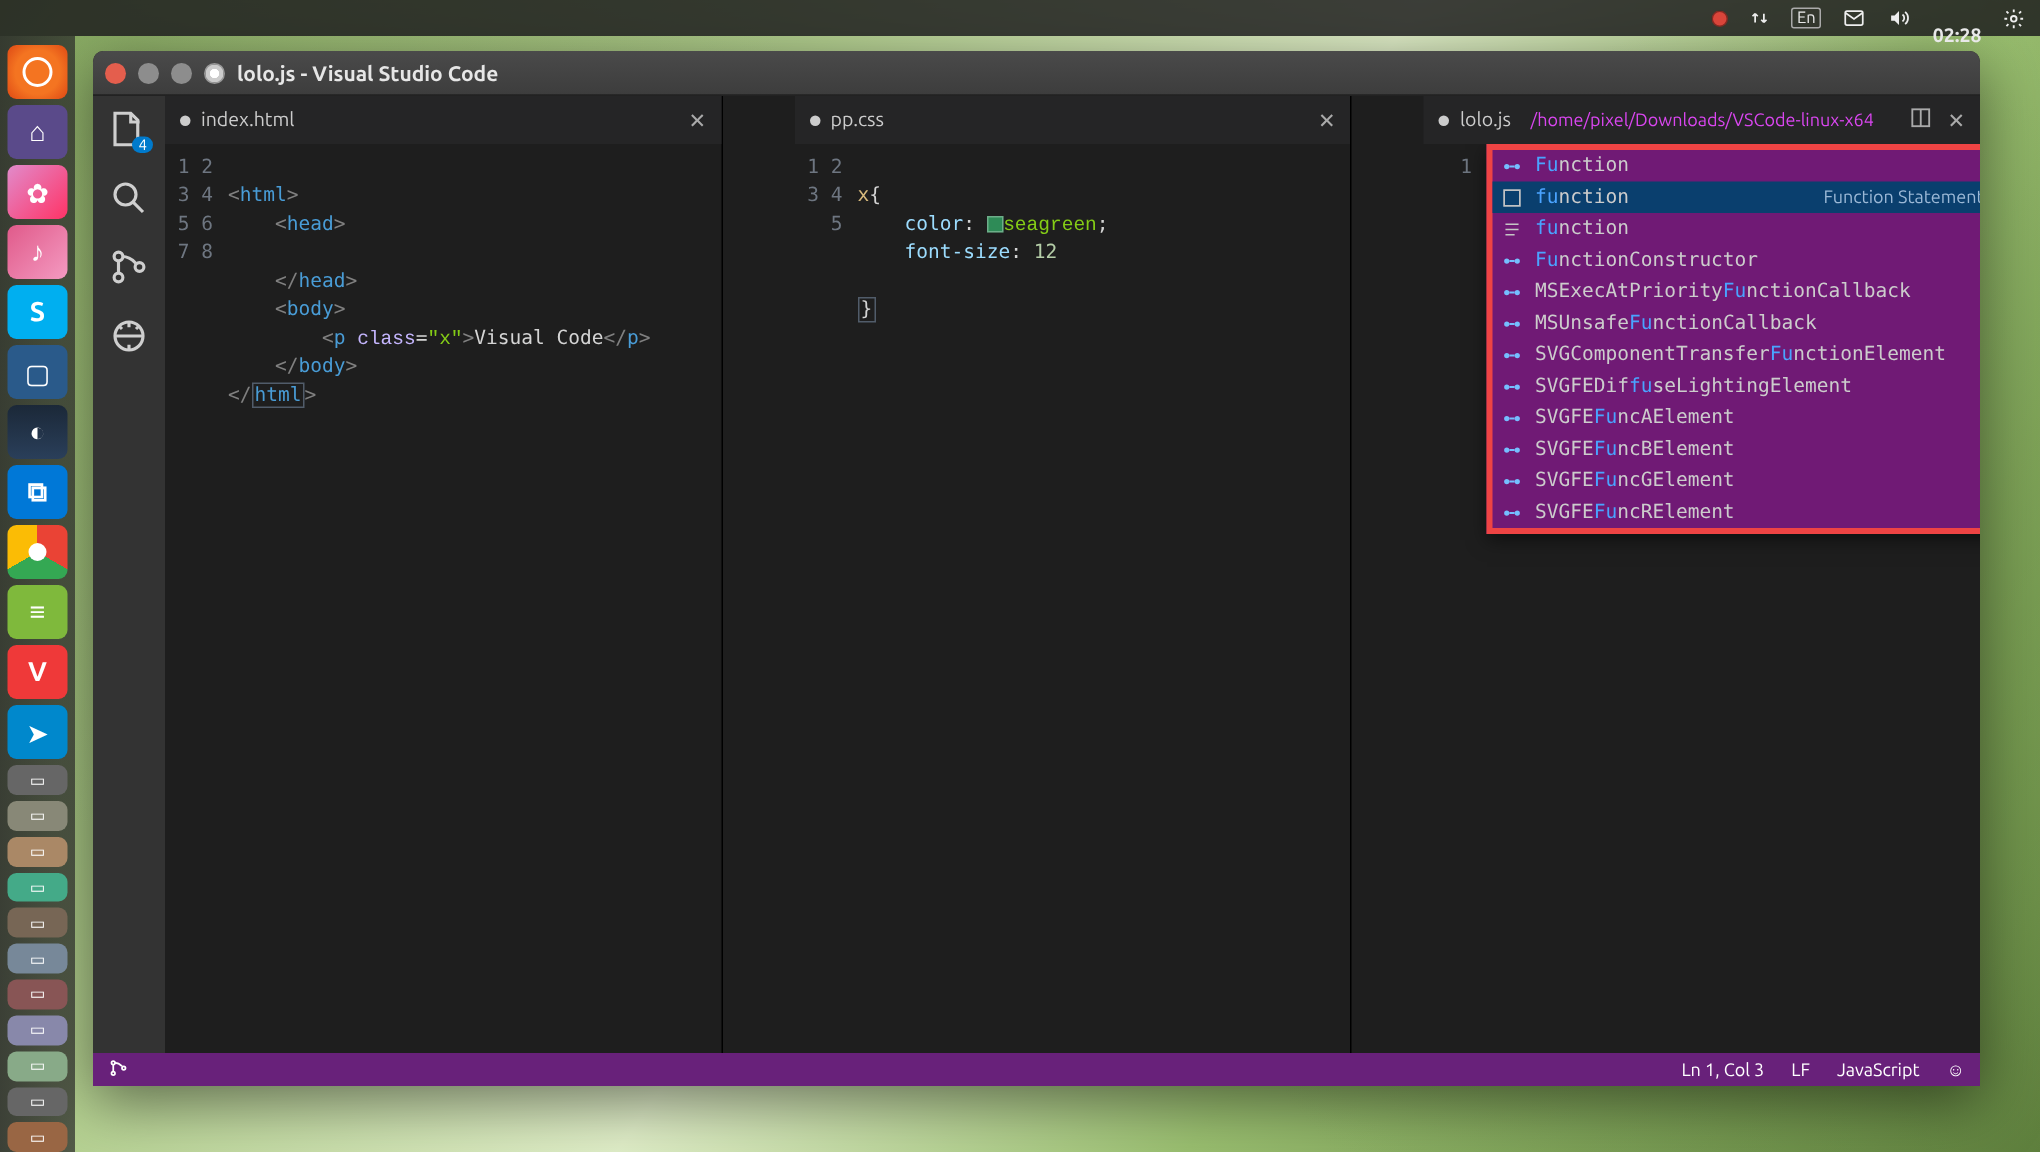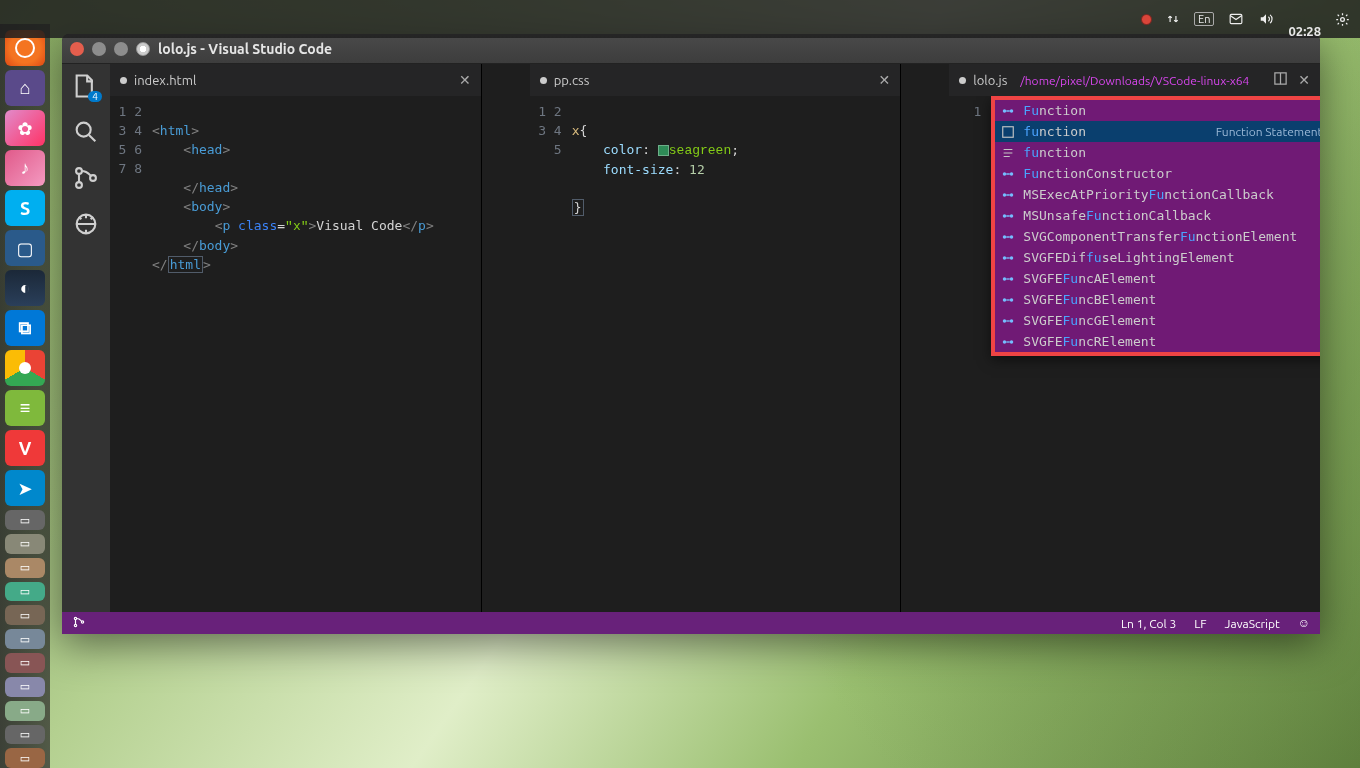--- a/index.html
+++ b/index.html
@@ -12,21 +12,21 @@
   .wallpaper {
     position: absolute; inset: 0;
     background:
       radial-gradient(circle at 10% 20%, rgba(200,230,150,.4), transparent 30%),
       radial-gradient(circle at 90% 60%, rgba(120,160,80,.5), transparent 35%),
       linear-gradient(125deg, #6b8f4a, #b4d090 30%, #e0eec8 50%, #9abf70 70%, #5a7a3a);
   }
   
   .topbar {
     position: absolute; top: 0; left: 0; right: 0;
-    height: 38px; background: rgba(30,30,30,0.85);
+    height: 24px; background: rgba(30,30,30,0.85);
     display: flex; justify-content: flex-end; align-items: center;
     gap: 14px; padding-right: 10px; color: #e8e8e8; font-size: 13px;
     z-index: 1000;
   }
   .topbar .indicator { display: flex; align-items: center; cursor: pointer; }
   .topbar .clock { font-weight: bold; margin-top: 24px; }
   .rec-dot { width: 11px; height: 11px; border-radius: 50%; background: #d9453a; border:1px solid rgba(0,0,0,.4); }
   
   .launcher {
     position: absolute; top: 24px; left: 0; bottom: 0;
@@ -49,21 +49,21 @@
   .vivaldi { background: #ef3939; }
   .telegram { background: #0088cc; }
   .music { background: linear-gradient(135deg,#e05a8a,#f49ac1); }
   .s2 { background: linear-gradient(135deg,#e18bcb,#f36); }
   .p1 { background: #5a4a8a; }
   .p2 { background: #2a5a8a; }
   .docs { background: #7fb93c; }
   
   .vscode-window {
     position: absolute; top: 34px; left: 62px;
-    width: 1258px; height: 600px;
+    width: 1258px; height: 690px;
     background: #1e1e1e; border-radius: 7px 7px 0 0; overflow: hidden;
     box-shadow: 0 10px 40px rgba(0,0,0,.5);
     display: flex; flex-direction: column;
   }
   .titlebar {
     height: 30px; background: linear-gradient(#4a4a4a,#3d3d3d);
     display: flex; align-items: center; padding: 0 8px; gap: 8px;
     border-bottom: 1px solid #222;
   }
   .titlebar .dot { width: 14px; height: 14px; border-radius: 50%; display:inline-block; }
@@ -84,21 +84,21 @@
   .tabs { height:32px; background:#252526; display:flex; align-items:center; padding:0 10px; justify-content:space-between; }
   .tab { display:flex; align-items:center; gap:7px; color:#cccccc; font-size:13px; }
   .tab .mod-dot{ width:7px;height:7px;border-radius:50%;background:#ccc; }
   .tab .path { color:#d946ef; font-size:12px; margin-left:6px; }
   .tab-close{ color:#aaa; cursor:pointer; font-size:14px; }
   .tab-actions{ display:flex; gap:10px; align-items:center; }
   .editor { flex:1; display:flex; font-family:"DejaVu Sans Mono",Menlo,Consolas,monospace; font-size:13px; line-height:19px; overflow:hidden; position:relative; }
   .gutter { width:42px; text-align:right; color:#6e7681; padding:6px 10px 6px 0; user-select:none; }
   .code { flex:1; padding:6px 0; color:#d4d4d4; white-space:pre; position:relative; }
   .tok-tag{ color:#499cd6; } .tok-br{ color:#808080; }
-  .tok-attr{ color:#3b82f6; } .tok-str{ color:#84cc16;font-family:Liberation Mono, monospace; } .tok-txt{ color:#d4d4d4; }
+  .tok-attr{ color:#c4b5fd;font-family:Liberation Mono, monospace; } .tok-str{ color:#84cc16;font-family:Liberation Mono, monospace; } .tok-txt{ color:#d4d4d4; }
   .tok-sel{ color:#d7ba7d; } .tok-prop{ color:#9cdcfe; } .tok-num{ color:#b5cea8; }
   .tok-punc{ color:#d4d4d4; } .color-swatch{ display:inline-block;width:11px;height:11px;background:#2e8b57;vertical-align:middle;border:1px solid rgba(255,255,255,.3); }
   .hl-box{ border:1px solid #515c6a; padding:0 1px; }
   
   .suggest {
     position:absolute; top:0; left:0;
     width:345px; background:#701a75; border:4px solid #ef4444;
     font-family:"DejaVu Sans Mono",monospace; font-size:13px; z-index:50;
     box-shadow: 0 4px 12px rgba(0,0,0,.5);
   }

